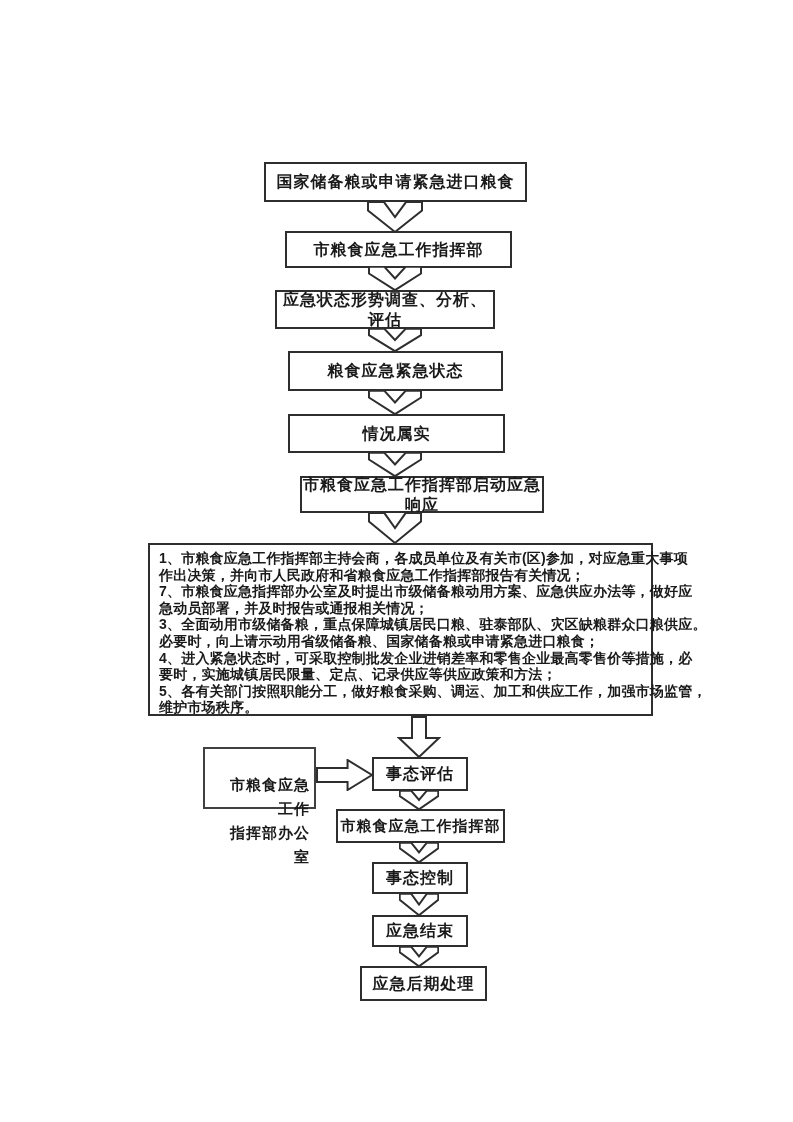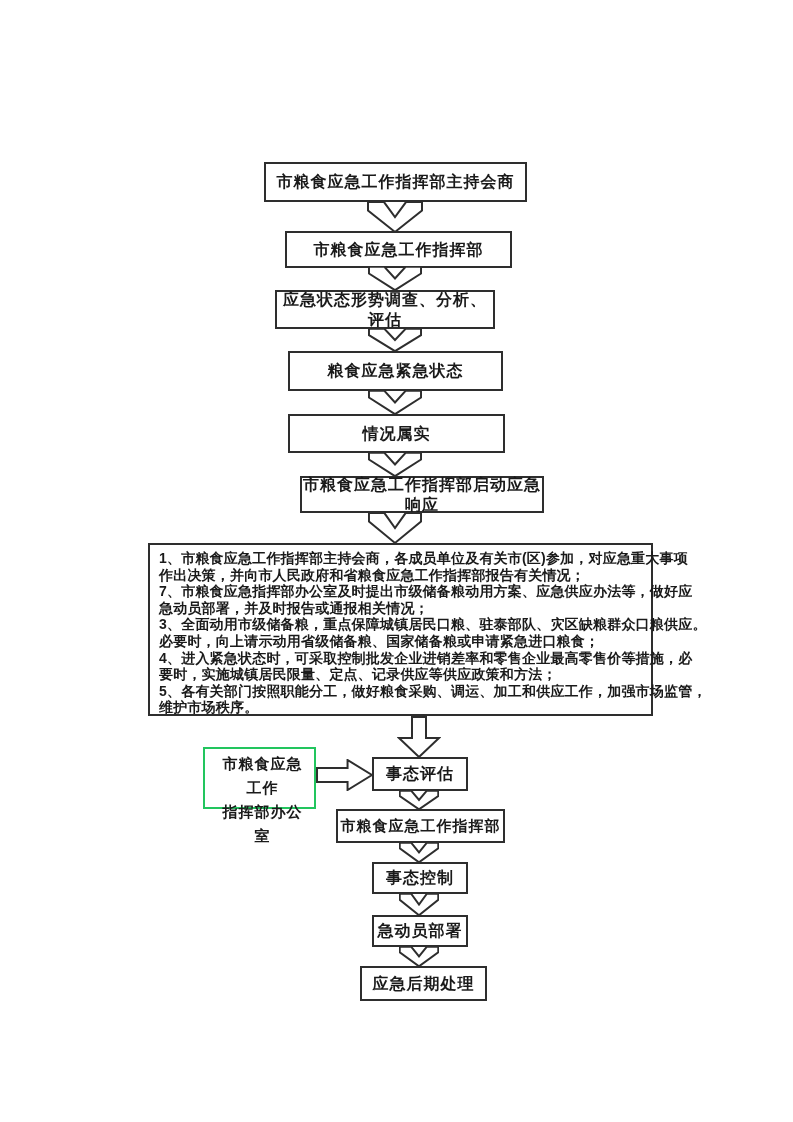--- a/index.html
+++ b/index.html
@@ -34,38 +34,38 @@
     font-size:14px;
     font-weight:bold;
     line-height:16.6px;
     letter-spacing:0.2px;
     text-align:left;
   }
   .bb-line{white-space:nowrap;}
   .sidebox{
     position:absolute;
     box-sizing:border-box;
-    border:2px solid #22c55e;
+    border:2px solid #404040;
     background:#ffffff;
-    padding:3px 4px 0 10px;
+    padding:24px 4px 0 10px;
     font-size:15px;
     font-weight:bold;
     line-height:24px;
     letter-spacing:1px;
-    text-align:center;
+    text-align:right;
   }
   .arrow{position:absolute;display:block;}
   .arrow polygon{fill:#ffffff;stroke:#2e2e2e;stroke-width:2;stroke-linejoin:miter;}
 </style>
 </head>
 <body>
 
 <div id="page">
 
-  <div class="box" style="left:264px;top:162px;width:263px;height:40px;">市粮食应急工作指挥部主持会商</div>
+  <div class="box" style="left:264px;top:162px;width:263px;height:40px;">国家储备粮或申请紧急进口粮食</div>
 
   <svg class="arrow" style="left:367px;top:201px;" width="56" height="32" viewBox="0 0 56 30" preserveAspectRatio="none">
     <polygon points="1,1 17,1 28,15 39,1 55,1 55,9 28,29 1,9" vector-effect="non-scaling-stroke"></polygon>
   </svg>
 
   <div class="box" style="left:285px;top:231px;width:227px;height:37px;">市粮食应急工作指挥部</div>
 
   <svg class="arrow" style="left:368px;top:266px;" width="54" height="25" viewBox="0 0 56 30" preserveAspectRatio="none">
     <polygon points="1,1 17,1 28,15 39,1 55,1 55,9 28,29 1,9" vector-effect="non-scaling-stroke"></polygon>
   </svg>
@@ -131,21 +131,21 @@
   <svg class="arrow" style="left:399px;top:842px;" width="40" height="21" viewBox="0 0 56 30" preserveAspectRatio="none">
     <polygon points="1,1 17,1 28,15 39,1 55,1 55,9 28,29 1,9" vector-effect="non-scaling-stroke"></polygon>
   </svg>
 
   <div class="box" style="left:372px;top:862px;width:96px;height:32px;">事态控制</div>
 
   <svg class="arrow" style="left:399px;top:893px;" width="40" height="23" viewBox="0 0 56 30" preserveAspectRatio="none">
     <polygon points="1,1 17,1 28,15 39,1 55,1 55,9 28,29 1,9" vector-effect="non-scaling-stroke"></polygon>
   </svg>
 
-  <div class="box" style="left:372px;top:915px;width:96px;height:32px;">急动员部署</div>
+  <div class="box" style="left:372px;top:915px;width:96px;height:32px;">应急结束</div>
 
   <svg class="arrow" style="left:399px;top:946px;" width="40" height="21" viewBox="0 0 56 30" preserveAspectRatio="none">
     <polygon points="1,1 17,1 28,15 39,1 55,1 55,9 28,29 1,9" vector-effect="non-scaling-stroke"></polygon>
   </svg>
 
   <div class="box" style="left:360px;top:966px;width:127px;height:35px;">应急后期处理</div>
 
 </div>
 
 </body></html>

